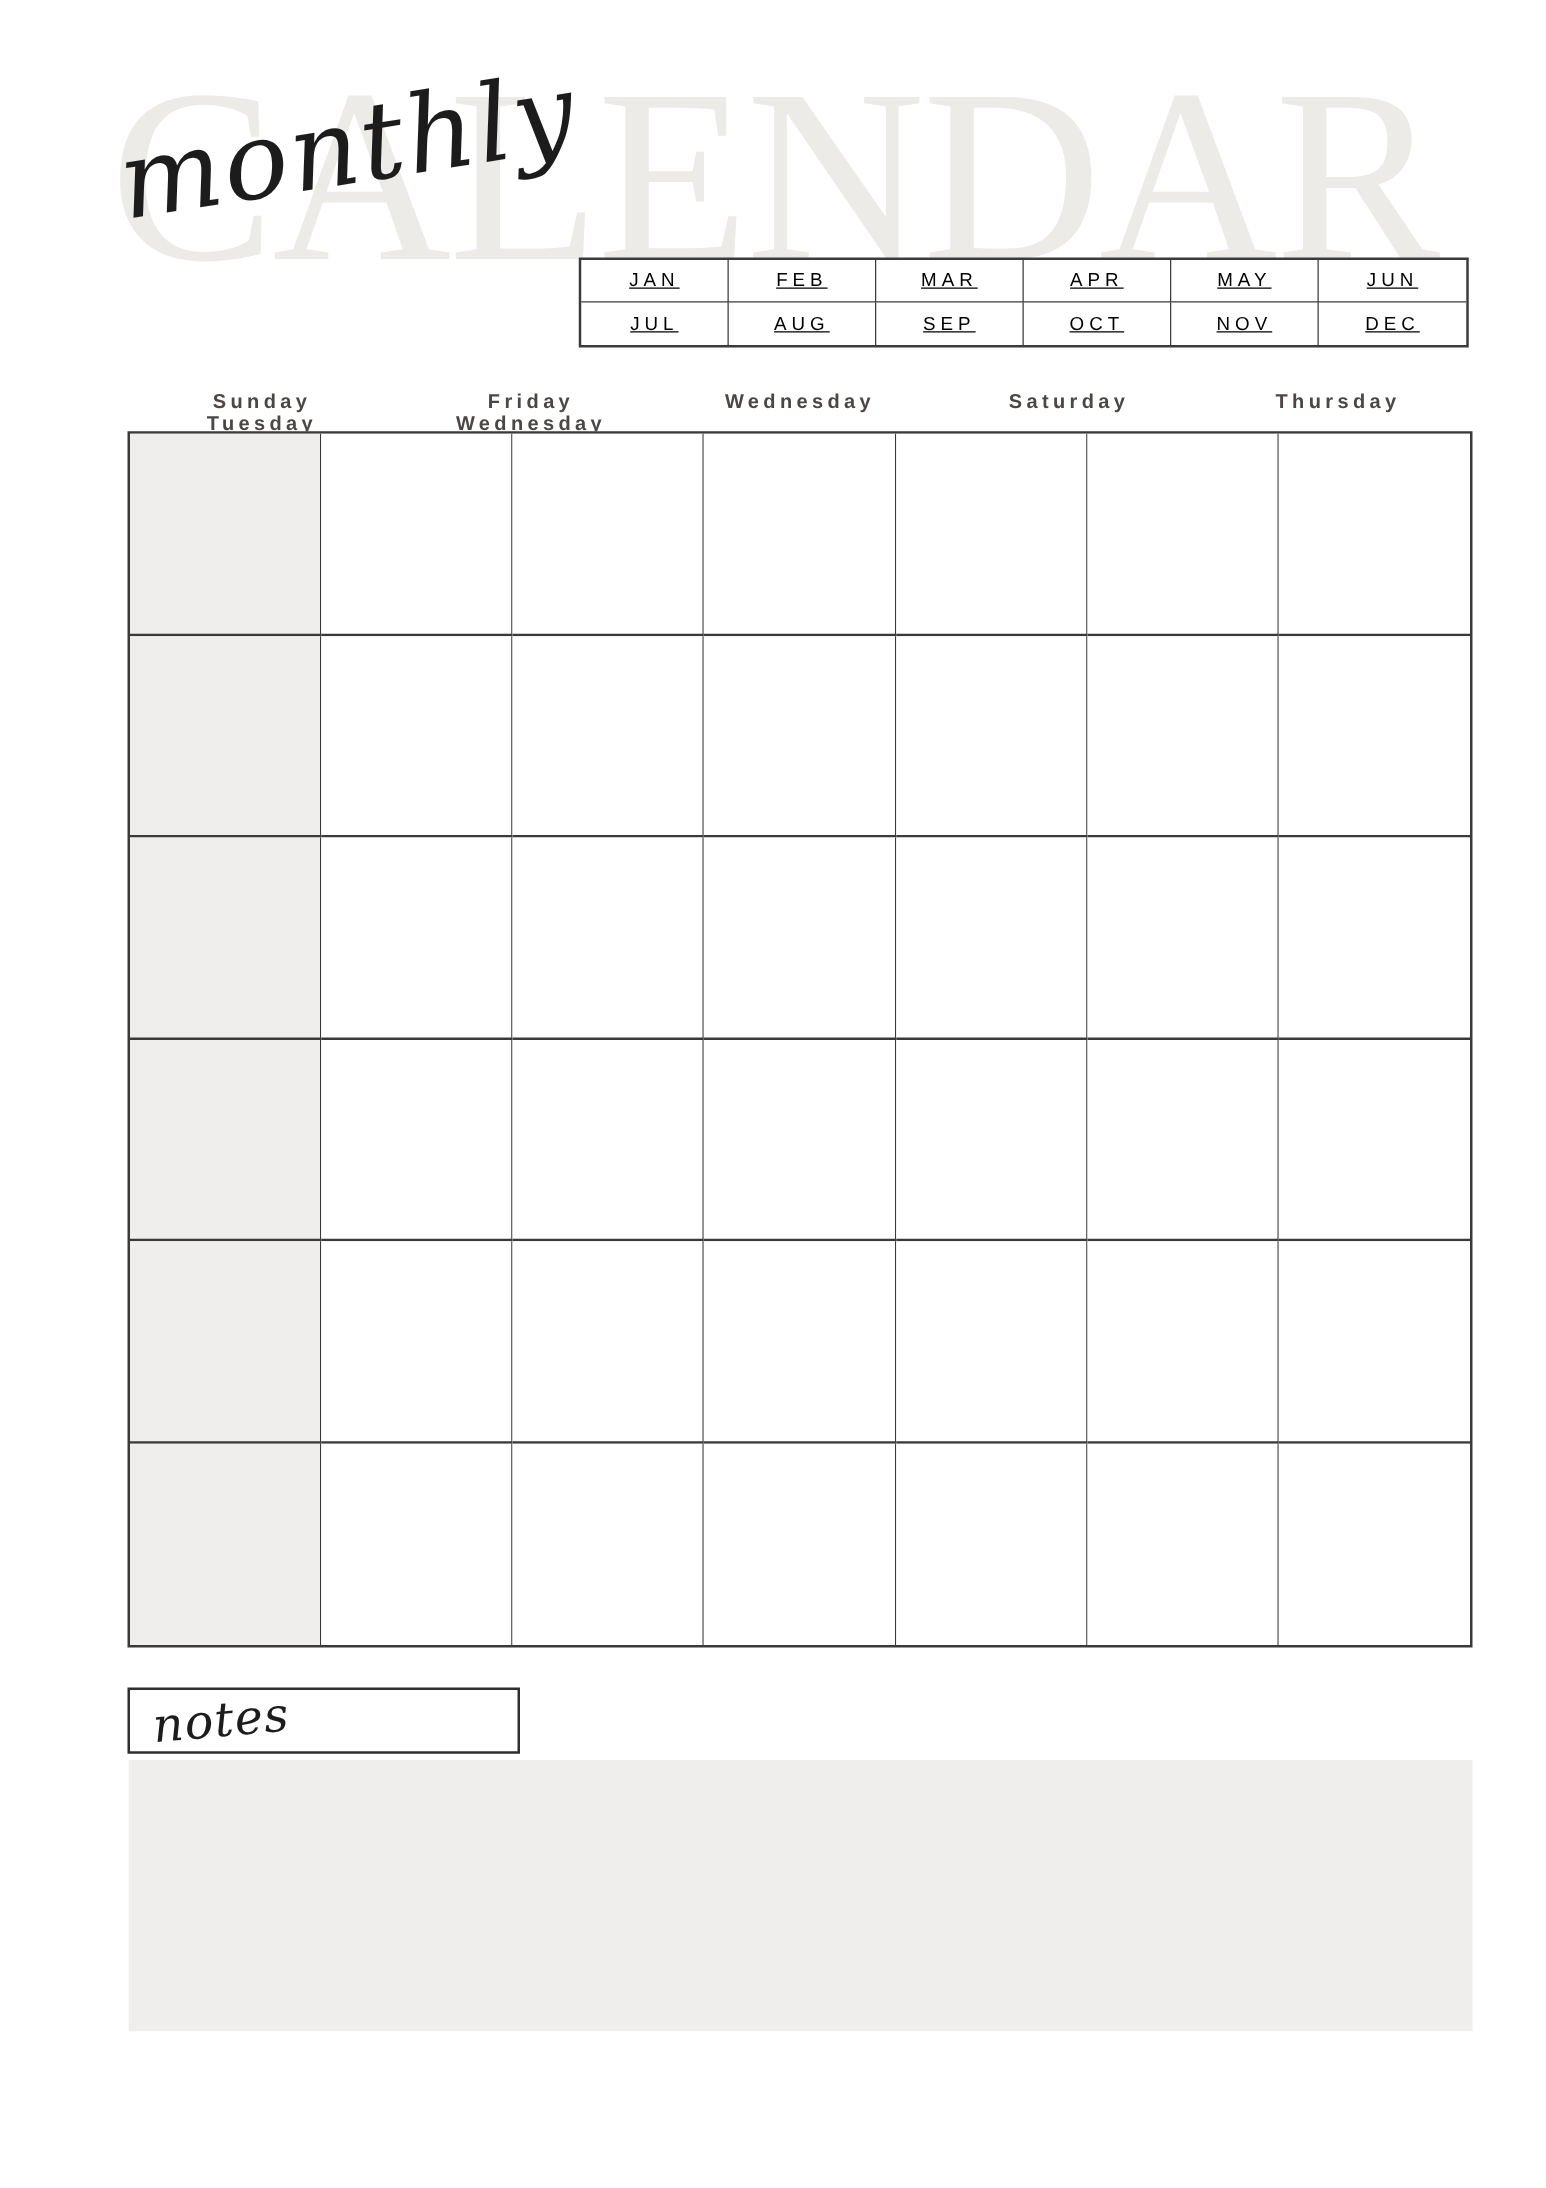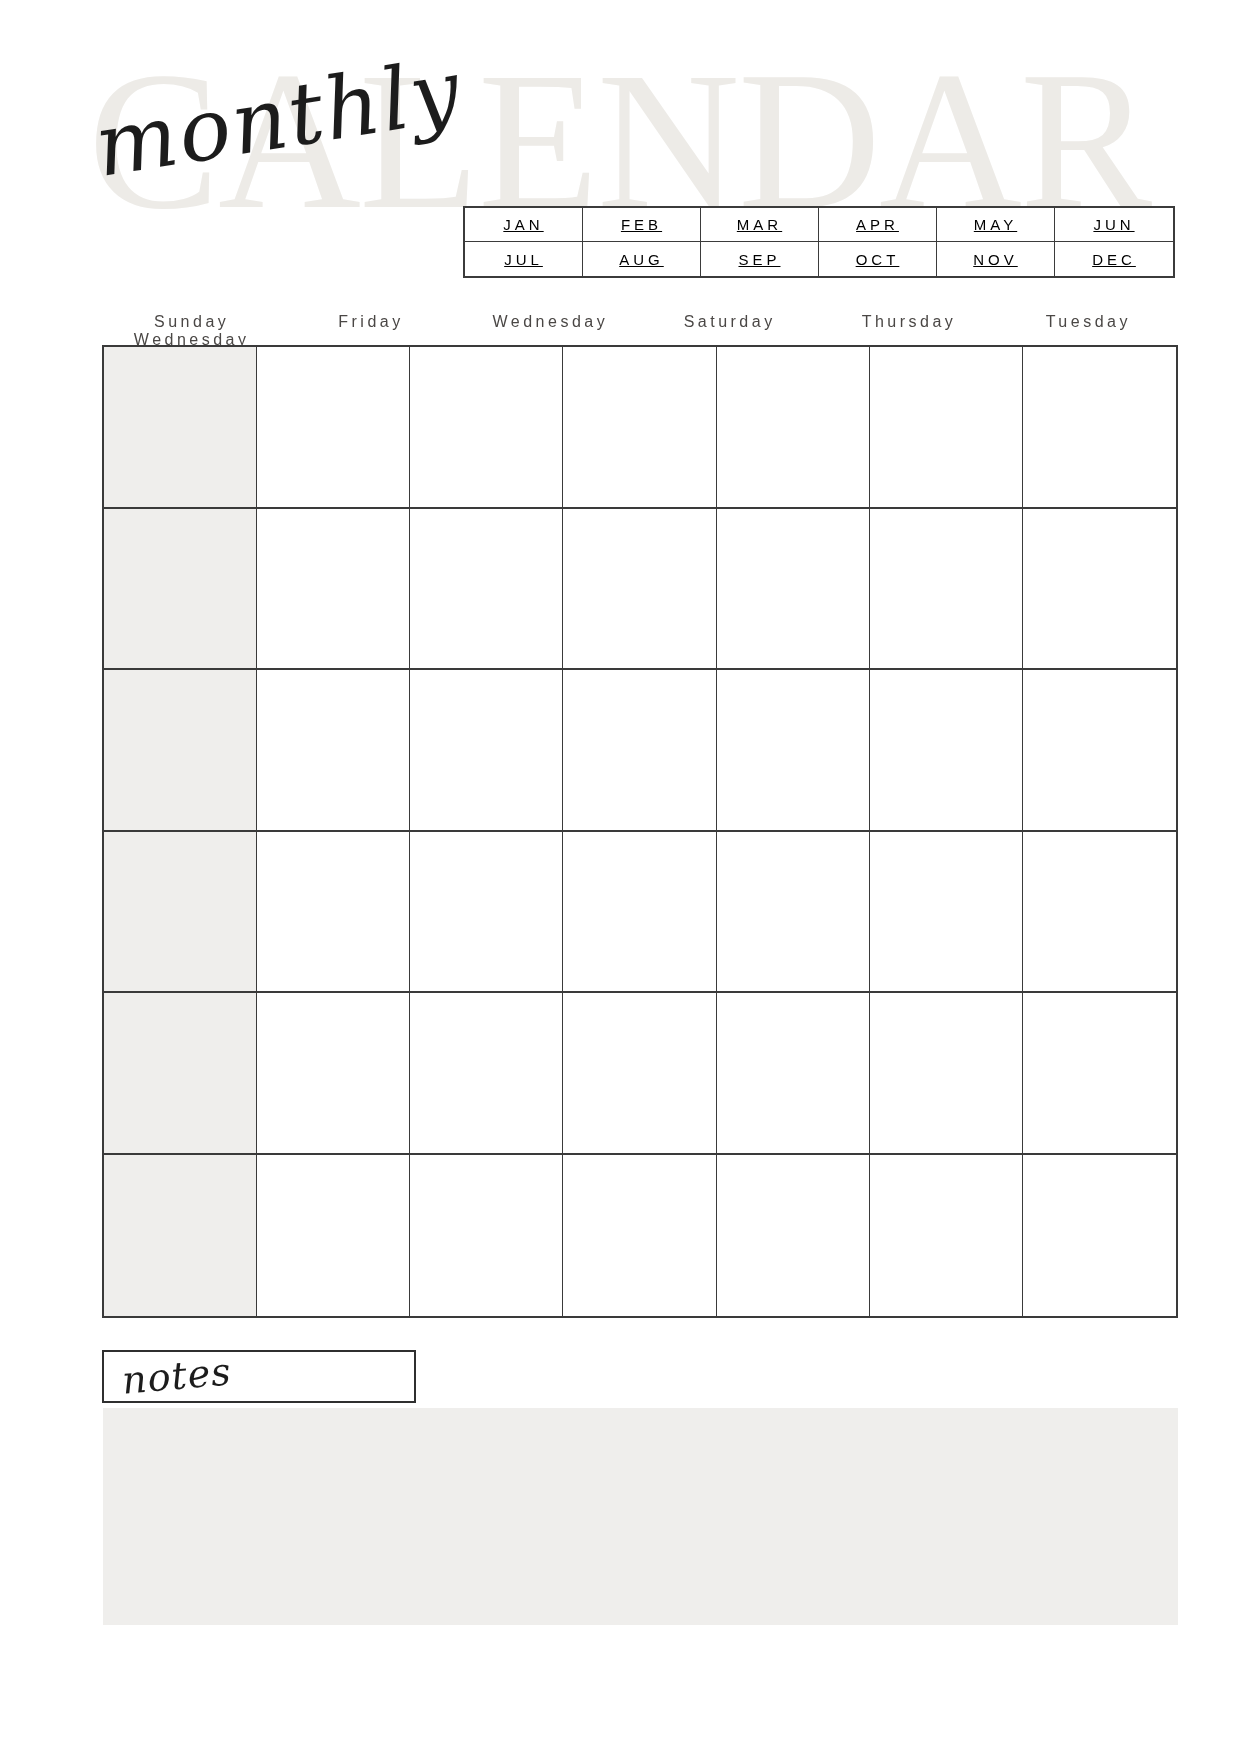--- a/index.html
+++ b/index.html
@@ -73,21 +73,22 @@
   .month-cell:nth-child(n+7) { border-bottom: none; }
 
   
   .day-headers {
     position: absolute;
     left: 82px;
     top: 313px;
     width: 1076px;
     height: 26px;
     display: grid;
-    grid-template-columns: repeat(6, 1fr);
+    grid-template-columns: repeat(5, 1fr);
+    font-weight: bold;
   }
   .day-header {
     display: flex;
     align-items: center;
     justify-content: center;
     font-size: 16px;
     letter-spacing: 3.5px;
     color: #4a4745;
   }
 

